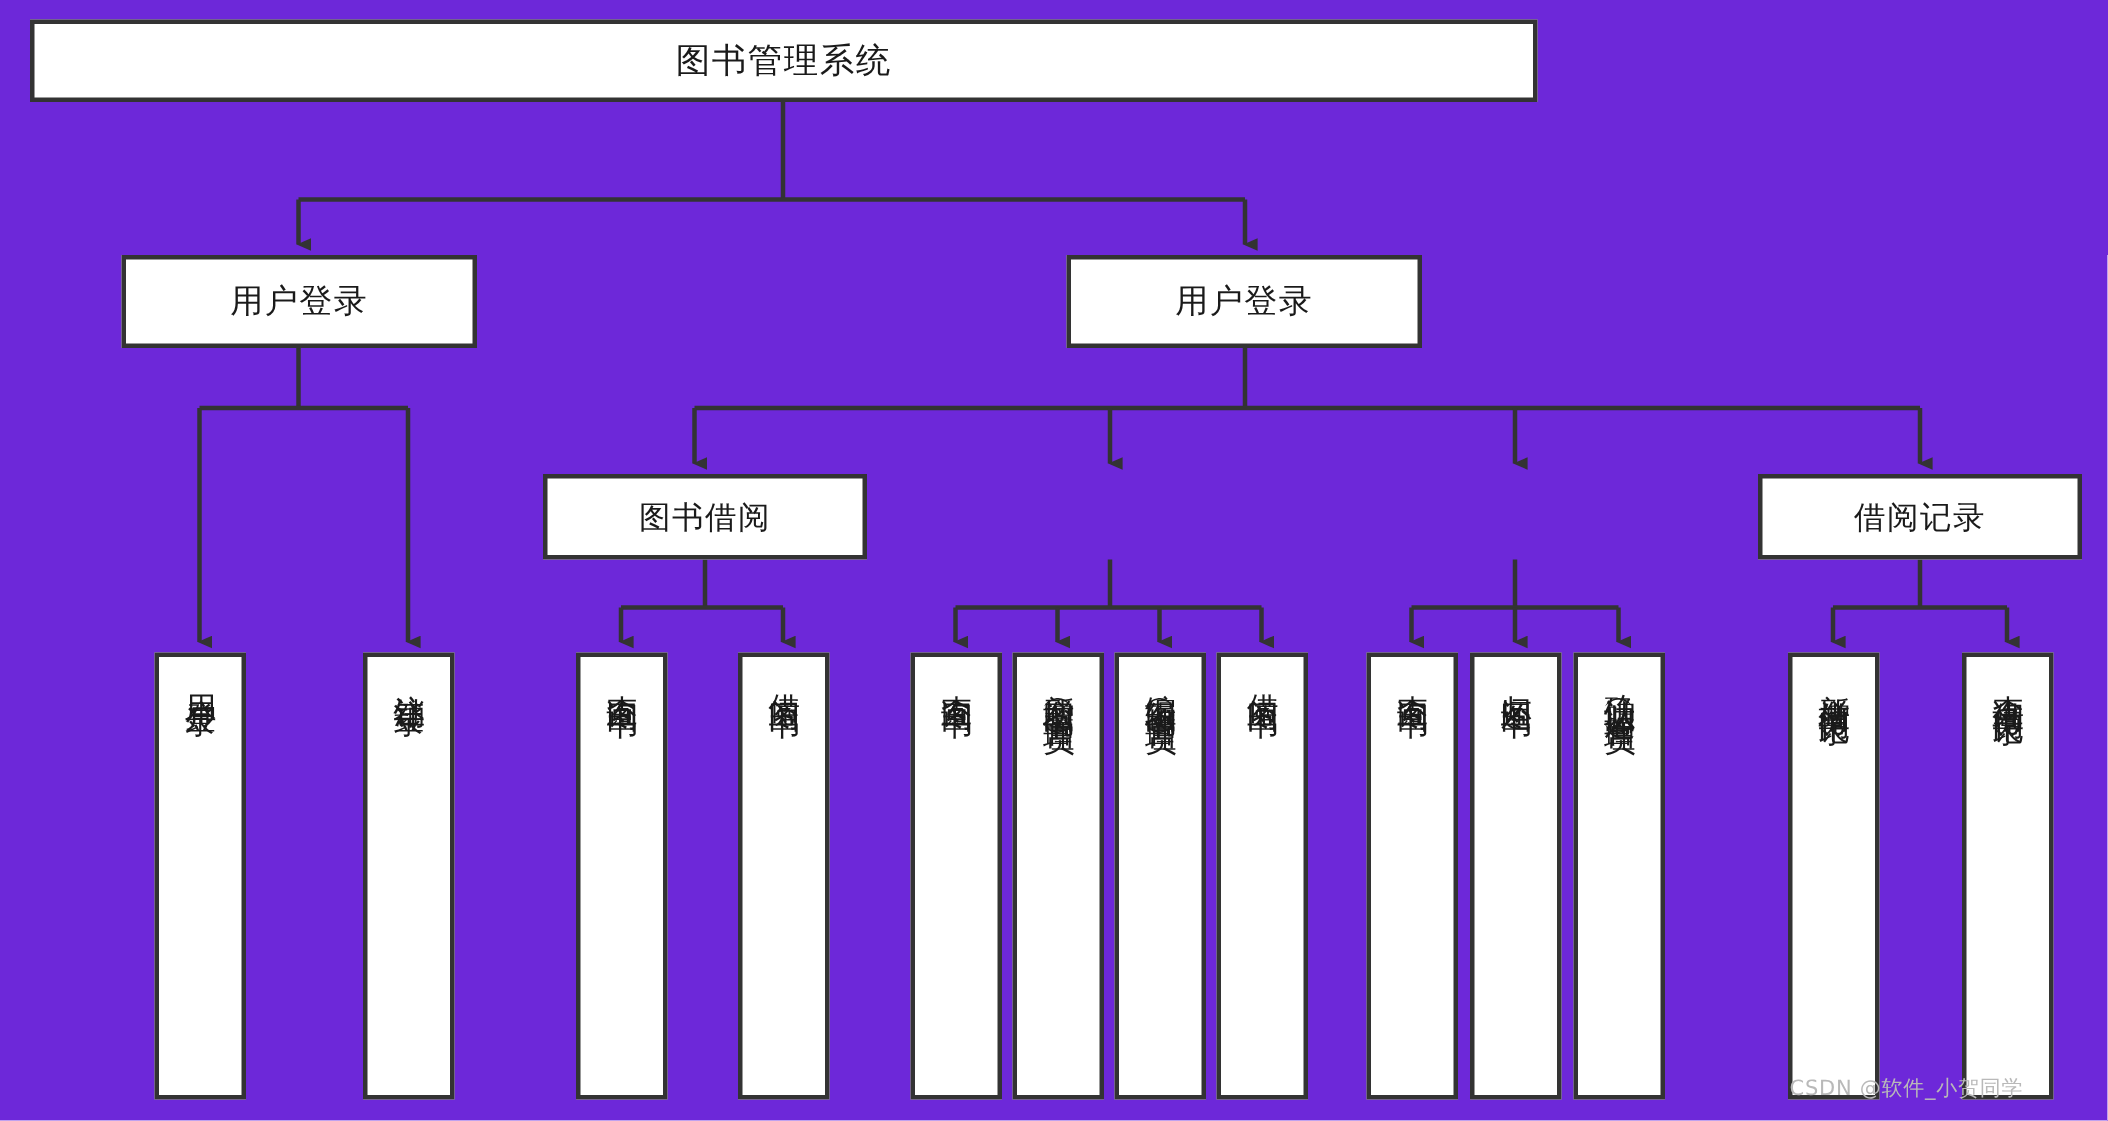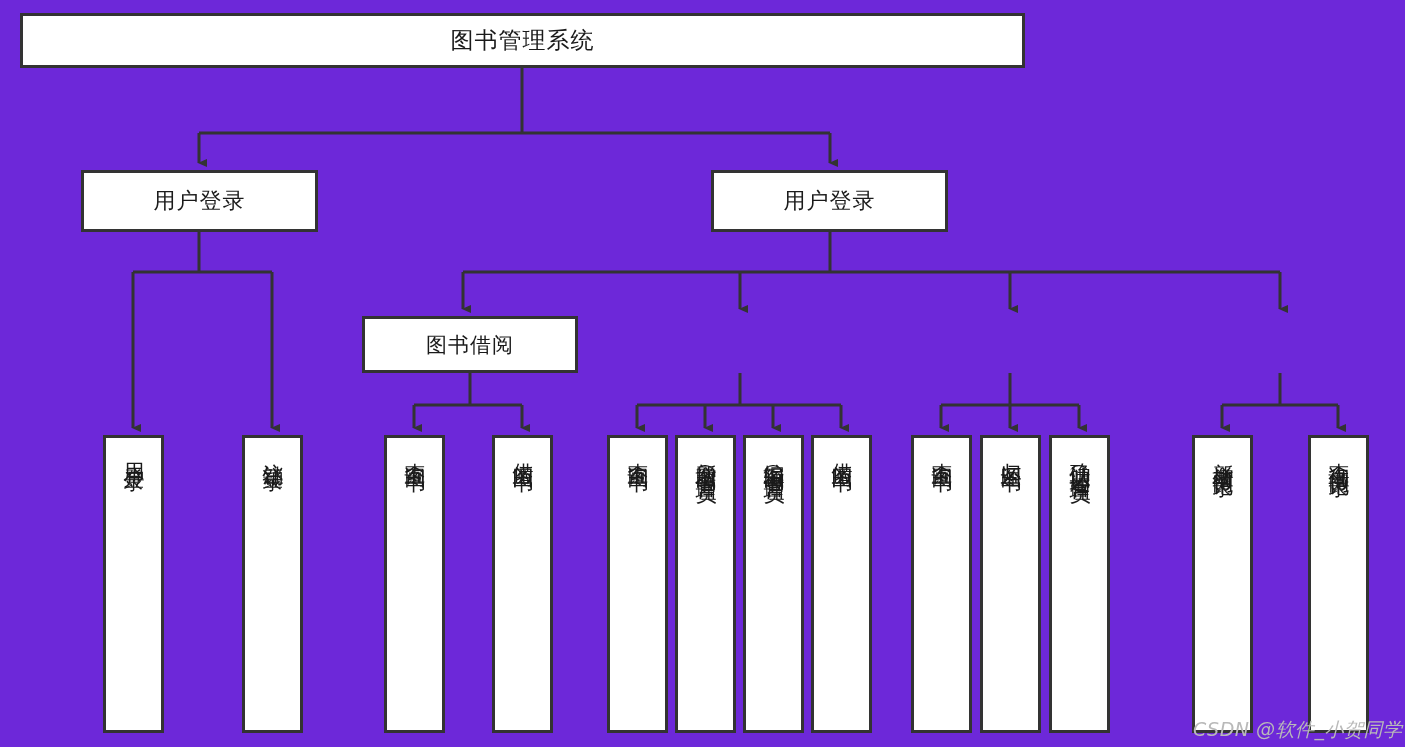--- a/index.html
+++ b/index.html
@@ -56,25 +56,24 @@
   }
   .vtext {
     writing-mode: vertical-rl;
     text-orientation: upright;
     letter-spacing: 3px;
     white-space: nowrap;
     display: block;
   }
   .watermark {
     position: absolute;
-    font-size: 19px;
+    font-size: 14px;
     color: #b9b9b9;
     white-space: nowrap;
     letter-spacing: 0.5px;
-    font-style: italic;
   }
 </style>
 </head>
 <body>
 
 <div id="canvas">
 
   <svg id="diagram-svg" viewBox="0 0 1405 747" xmlns="http://www.w3.org/2000/svg">
     <defs>
       <marker id="arrowhead" markerWidth="10" markerHeight="10" refX="4.2" refY="8.4" orient="auto" markerUnits="userSpaceOnUse">
@@ -136,20 +135,23 @@
   <div class="node-box node-l2" style="left:711px; top:170px; width:237px; height:62px;">
     <span>用户登录</span>
   </div>
 
   <div class="node-box node-l3" style="left:362px; top:316px; width:216px; height:57px;">
     <span>图书借阅</span>
   </div>
 
 
 
+  <div class="node-box node-l3" style="left:1172px; top:316px; width:216px; height:57px;">
+    <span>借阅记录</span>
+  </div>
 
   <div class="node-box node-leaf" style="left:103px; top:435px; width:61px; height:298px;">
     <span class="vtext">用户登录</span>
   </div>
 
   <div class="node-box node-leaf" style="left:242px; top:435px; width:61px; height:298px;">
     <span class="vtext">注销登录</span>
   </div>
 
   <div class="node-box node-leaf" style="left:384px; top:435px; width:61px; height:298px;">

